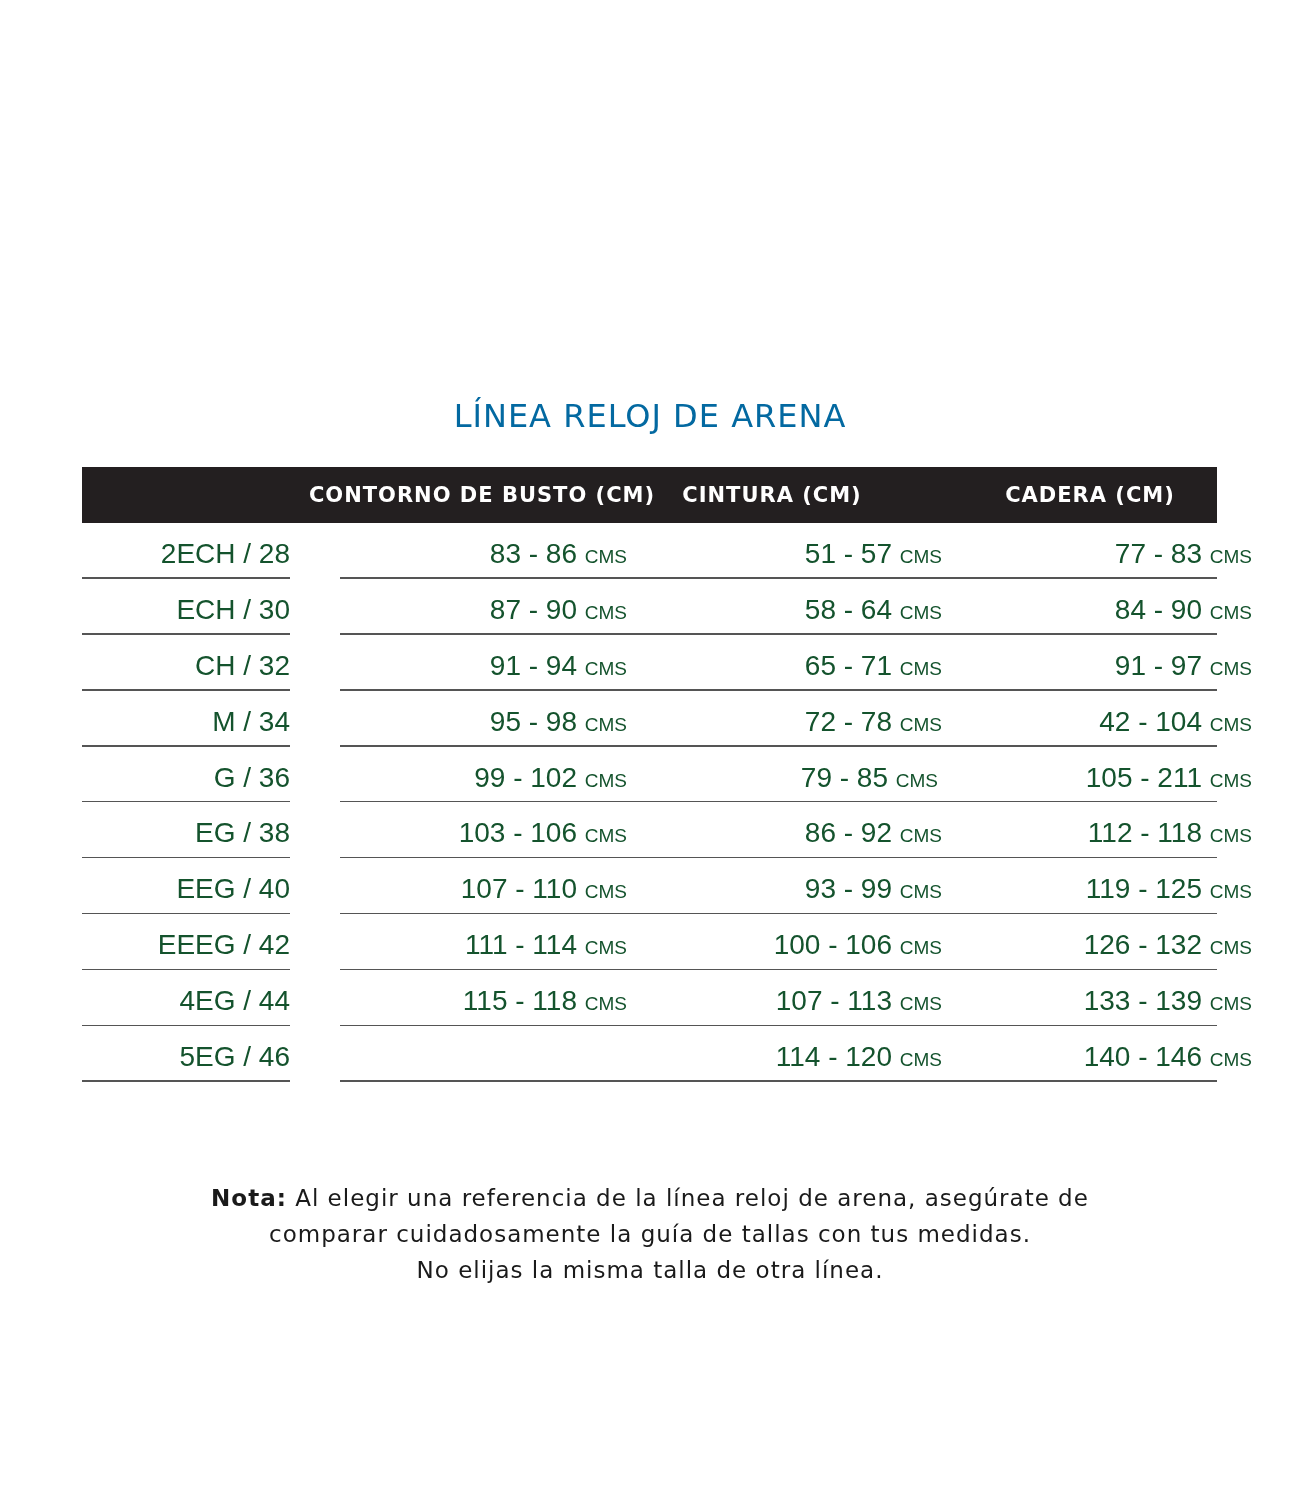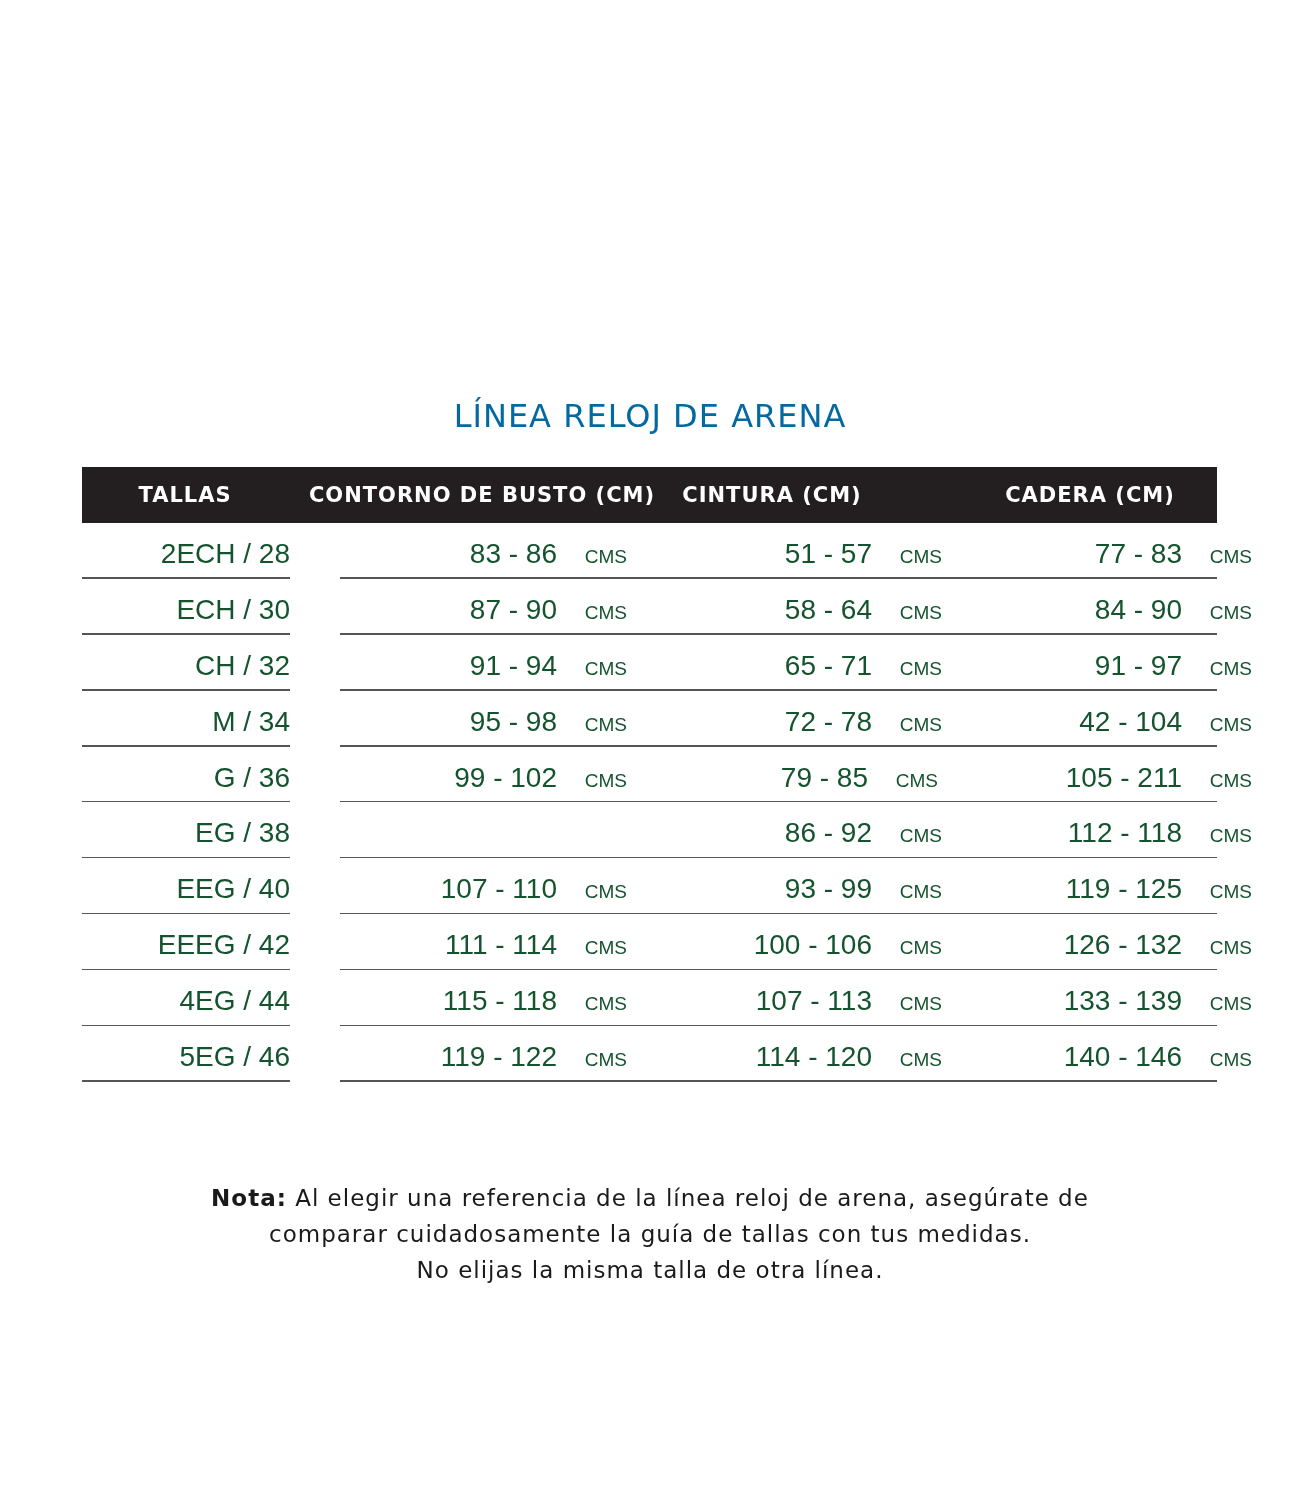--- a/index.html
+++ b/index.html
@@ -3,33 +3,32 @@
   <meta charset="utf-8">
   <style>
     html, body { margin: 0; padding: 0; background: #ffffff; }
     body { width: 1300px; height: 1500px; position: relative; overflow: hidden; font-family: "Liberation Sans", sans-serif; color: #1e1e1e; }
     .title { position: absolute; top: 376px; left: 0; width: 1300px; text-align: center; font-family: "DejaVu Sans", sans-serif; font-size: 32px; letter-spacing: 1px; color: #0369a1; font-weight: normal; }
     .header-bar { position: absolute; top: 467px; left: 82px; width: 1135px; height: 56px; background: #231f20; }
     .hcell { position: absolute; top: 0; height: 56px; line-height: 56px; color: #ffffff; font-family: "DejaVu Sans", sans-serif; font-weight: bold; font-size: 21px; letter-spacing: 1px; text-align: center; }
     .rows { position: absolute; top: 523px; left: 0; width: 1300px; }
     .row { position: relative; height: 55.9px; }
     .cell { position: absolute; top: 0; height: 55px; line-height: 62px; text-align: right; font-size: 28px; color: #14532d; white-space: pre; }
-    .cell .unit { font-size: 19px; letter-spacing: 0px; margin-left: 20px; }
+    .cell .unit { font-size: 19px; letter-spacing: 0px; }
     .line-a { position: absolute; left: 82px; width: 208px; bottom: 0; height: 1.5px; background: #555; }
     .line-b { position: absolute; left: 340px; width: 877px; bottom: 0; height: 1.5px; background: #555; }
     .note { position: absolute; top: 1180px; left: 0; width: 1300px; text-align: center; font-family: "DejaVu Sans", sans-serif; font-size: 23px; line-height: 36px; letter-spacing: 1px; color: #1a1a1a; }
     .note b { font-weight: bold; }
   </style>
 </head>
 <body>
 
 <h1 class="title">LÍNEA RELOJ DE ARENA</h1>
 
 <div class="header-bar">
-  <div class="hcell" style="left:0;width:206px;">TALLAS</div>
   <div class="hcell" style="left:220px;width:360px;">CONTORNO DE BUSTO (CM)</div>
   <div class="hcell" style="left:556px;width:268px;">CINTURA (CM)</div>
   <div class="hcell" style="left:890px;width:236px;">CADERA (CM)</div>
 </div>
 
 <div class="rows" id="rows">
     <div class="row">
       <div class="cell" style="left: 82px; width: 208px;"><span>2ECH / 28</span></div>
       <div class="cell" style="left: 340px; width: 287px;"><span>83 - 86</span> <span class="unit">CMS</span></div>
       <div class="cell" style="left: 650px; width: 292px;"><span>51 - 57</span> <span class="unit">CMS</span></div>
@@ -64,20 +63,21 @@
     <div class="row">
       <div class="cell" style="left: 82px; width: 208px;"><span>G / 36</span></div>
       <div class="cell" style="left: 340px; width: 287px;"><span>99 - 102</span> <span class="unit">CMS</span></div>
       <div class="cell" style="left: 646px; width: 292px;"><span>79 - 85</span> <span class="unit">CMS</span></div>
       <div class="cell" style="left: 965px; width: 287px;"><span>105 - 211</span> <span class="unit">CMS</span></div>
       <div class="line-a"></div>
       <div class="line-b"></div>
     </div>
     <div class="row">
       <div class="cell" style="left: 82px; width: 208px;"><span>EG / 38</span></div>
+      <div class="cell" style="left: 340px; width: 287px;"><span>103 - 106</span> <span class="unit">CMS</span></div>
       <div class="cell" style="left: 650px; width: 292px;"><span>86 - 92</span> <span class="unit">CMS</span></div>
       <div class="cell" style="left: 965px; width: 287px;"><span>112 - 118</span> <span class="unit">CMS</span></div>
       <div class="line-a"></div>
       <div class="line-b"></div>
     </div>
     <div class="row">
       <div class="cell" style="left: 82px; width: 208px;"><span>EEG / 40</span></div>
       <div class="cell" style="left: 340px; width: 287px;"><span>107 - 110</span> <span class="unit">CMS</span></div>
       <div class="cell" style="left: 650px; width: 292px;"><span>93 - 99</span> <span class="unit">CMS</span></div>
       <div class="cell" style="left: 965px; width: 287px;"><span>119 - 125</span> <span class="unit">CMS</span></div>
@@ -95,21 +95,20 @@
     <div class="row">
       <div class="cell" style="left: 82px; width: 208px;"><span>4EG / 44</span></div>
       <div class="cell" style="left: 340px; width: 287px;"><span>115 - 118</span> <span class="unit">CMS</span></div>
       <div class="cell" style="left: 650px; width: 292px;"><span>107 - 113</span> <span class="unit">CMS</span></div>
       <div class="cell" style="left: 965px; width: 287px;"><span>133 - 139</span> <span class="unit">CMS</span></div>
       <div class="line-a"></div>
       <div class="line-b"></div>
     </div>
     <div class="row">
       <div class="cell" style="left: 82px; width: 208px;"><span>5EG / 46</span></div>
-      <div class="cell" style="left: 340px; width: 287px;"><span>119 - 122</span> <span class="unit">CMS</span></div>
       <div class="cell" style="left: 650px; width: 292px;"><span>114 - 120</span> <span class="unit">CMS</span></div>
       <div class="cell" style="left: 965px; width: 287px;"><span>140 - 146</span> <span class="unit">CMS</span></div>
       <div class="line-a"></div>
       <div class="line-b"></div>
     </div>
   </div>
 
 <div class="note">
   <div><b>Nota:</b><span> Al elegir una referencia de la línea reloj de arena, asegúrate de</span></div>
   <div>comparar cuidadosamente la guía de tallas con tus medidas.</div>

